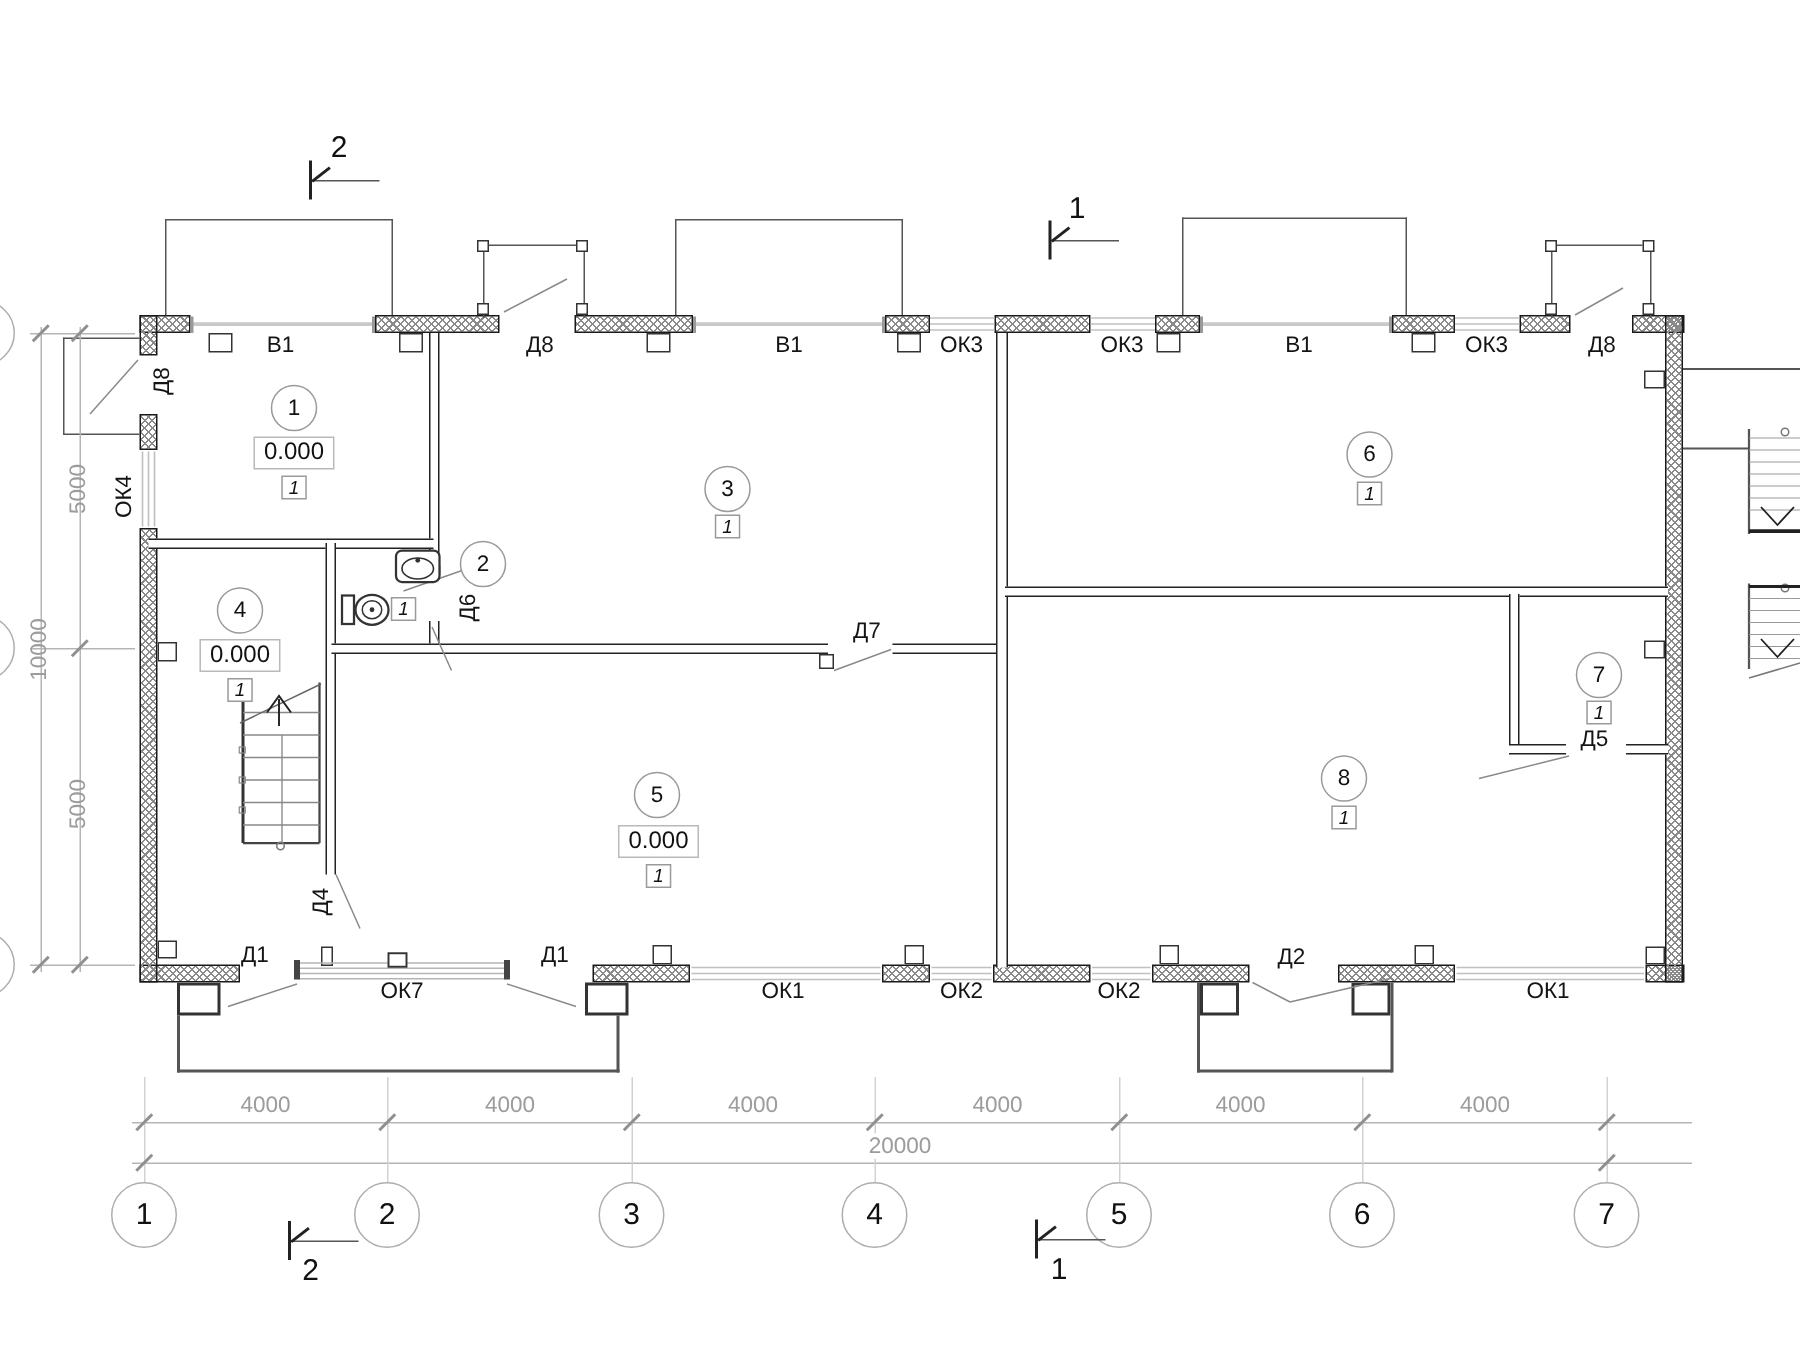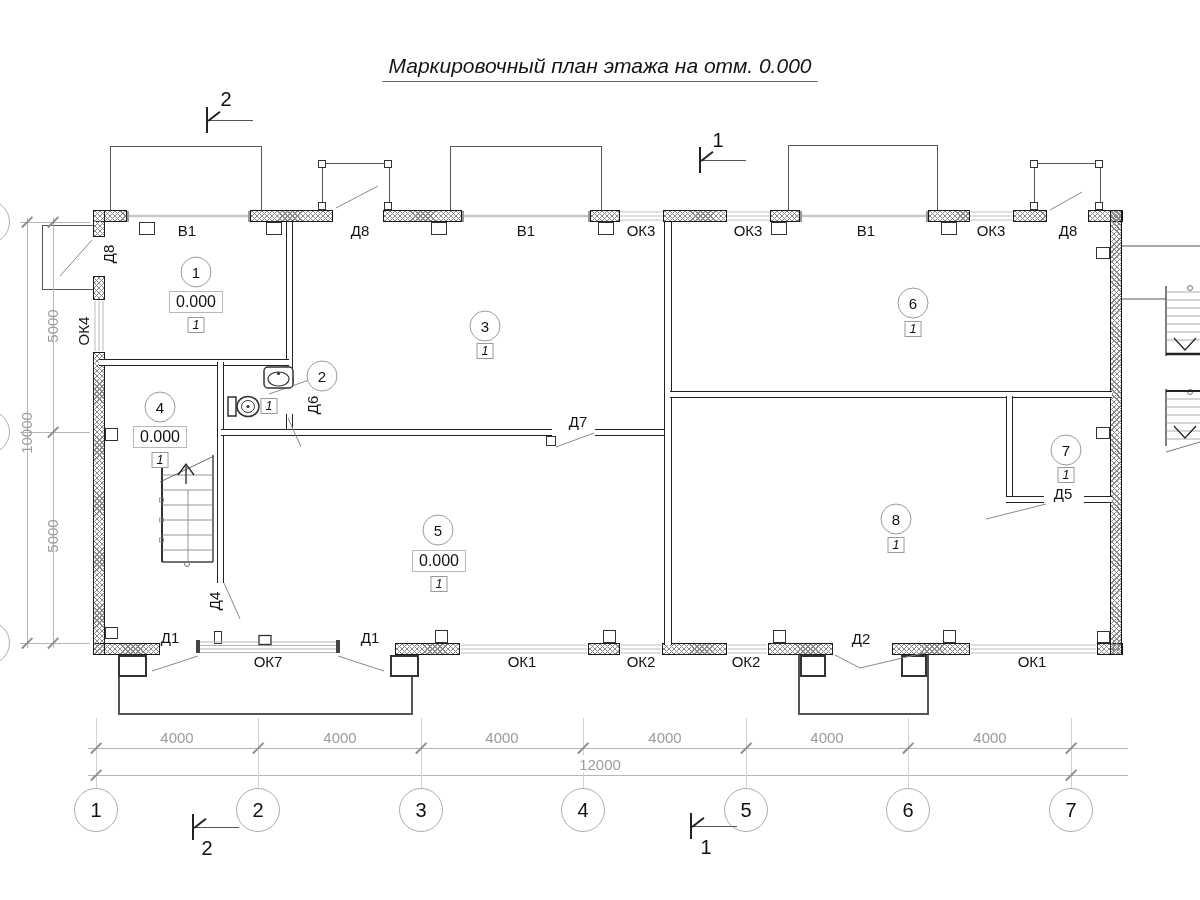--- a/index.html
+++ b/index.html
@@ -42,21 +42,20 @@
            transform:translate(-50%,-50%);}
   .smark-num{position:absolute;font-size:20px;color:#111;transform:translate(-50%,-50%);}
   .smk{position:absolute;background:#222;}
   svg.overlay{position:absolute;left:0;top:0;pointer-events:none;}
 </style>
 </head>
 <body>
 
 <div class="plan">
 
-  <div class="title">Маркировочный план этажа на отм. 0.000</div>
 
   <div class="hatch" style="left:93px;top:210px;width:34px;height:12px;"></div>
   <div class="hatch" style="left:250px;top:210px;width:83px;height:12px;"></div>
   <div class="hatch" style="left:383px;top:210px;width:79px;height:12px;"></div>
   <div class="hatch" style="left:590px;top:210px;width:30px;height:12px;"></div>
   <div class="hatch" style="left:663px;top:210px;width:64px;height:12px;"></div>
   <div class="hatch" style="left:770px;top:210px;width:30px;height:12px;"></div>
   <div class="hatch" style="left:928px;top:210px;width:42px;height:12px;"></div>
   <div class="hatch" style="left:1013px;top:210px;width:34px;height:12px;"></div>
   <div class="hatch" style="left:1088px;top:210px;width:35px;height:12px;"></div>
@@ -351,21 +350,21 @@
       <div class="extline" style="left: 1071px; top: 718px; height: 70px;"></div>
       <div class="slash" style="left: 1071px; top: 748px;"></div>
       <div class="slash" style="left: 1071px; top: 775px;"></div>
       <div class="axis-circle" style="left: 1071px; top: 810px;">7</div>
       <div class="dimtext" style="left: 177px; top: 737px;">4000</div>
       <div class="dimtext" style="left: 340px; top: 737px;">4000</div>
       <div class="dimtext" style="left: 502px; top: 737px;">4000</div>
       <div class="dimtext" style="left: 665px; top: 737px;">4000</div>
       <div class="dimtext" style="left: 827px; top: 737px;">4000</div>
       <div class="dimtext" style="left: 990px; top: 737px;">4000</div>
-      <div class="dimtext" style="left: 600px; top: 764px;">12000</div>
+      <div class="dimtext" style="left: 600px; top: 764px;">20000</div>
       <div class="dimtext rot" style="left: 52px; top: 326px;">5000</div>
       <div class="dimtext rot" style="left: 26px; top: 433px;">10000</div>
       <div class="dimtext rot" style="left: 52px; top: 536px;">5000</div>
       <div class="smk" style="left: 206px; top: 107px; width: 2px; height: 26px;"></div>
       <div class="smk" style="left: 208px; top: 120px; width: 45px; height: 1.2px; background: rgb(85, 85, 85);"></div>
       <div class="smk" style="left: 208px; top: 120px; width: 15px; height: 1.6px; transform-origin: left center; transform: rotate(-38deg);"></div>
       <div class="smark-num" style="left: 226px; top: 99px;">2</div>
       <div class="smk" style="left: 699px; top: 147px; width: 2px; height: 26px;"></div>
       <div class="smk" style="left: 701px; top: 160px; width: 45px; height: 1.2px; background: rgb(85, 85, 85);"></div>
       <div class="smk" style="left: 701px; top: 160px; width: 15px; height: 1.6px; transform-origin: left center; transform: rotate(-38deg);"></div>

